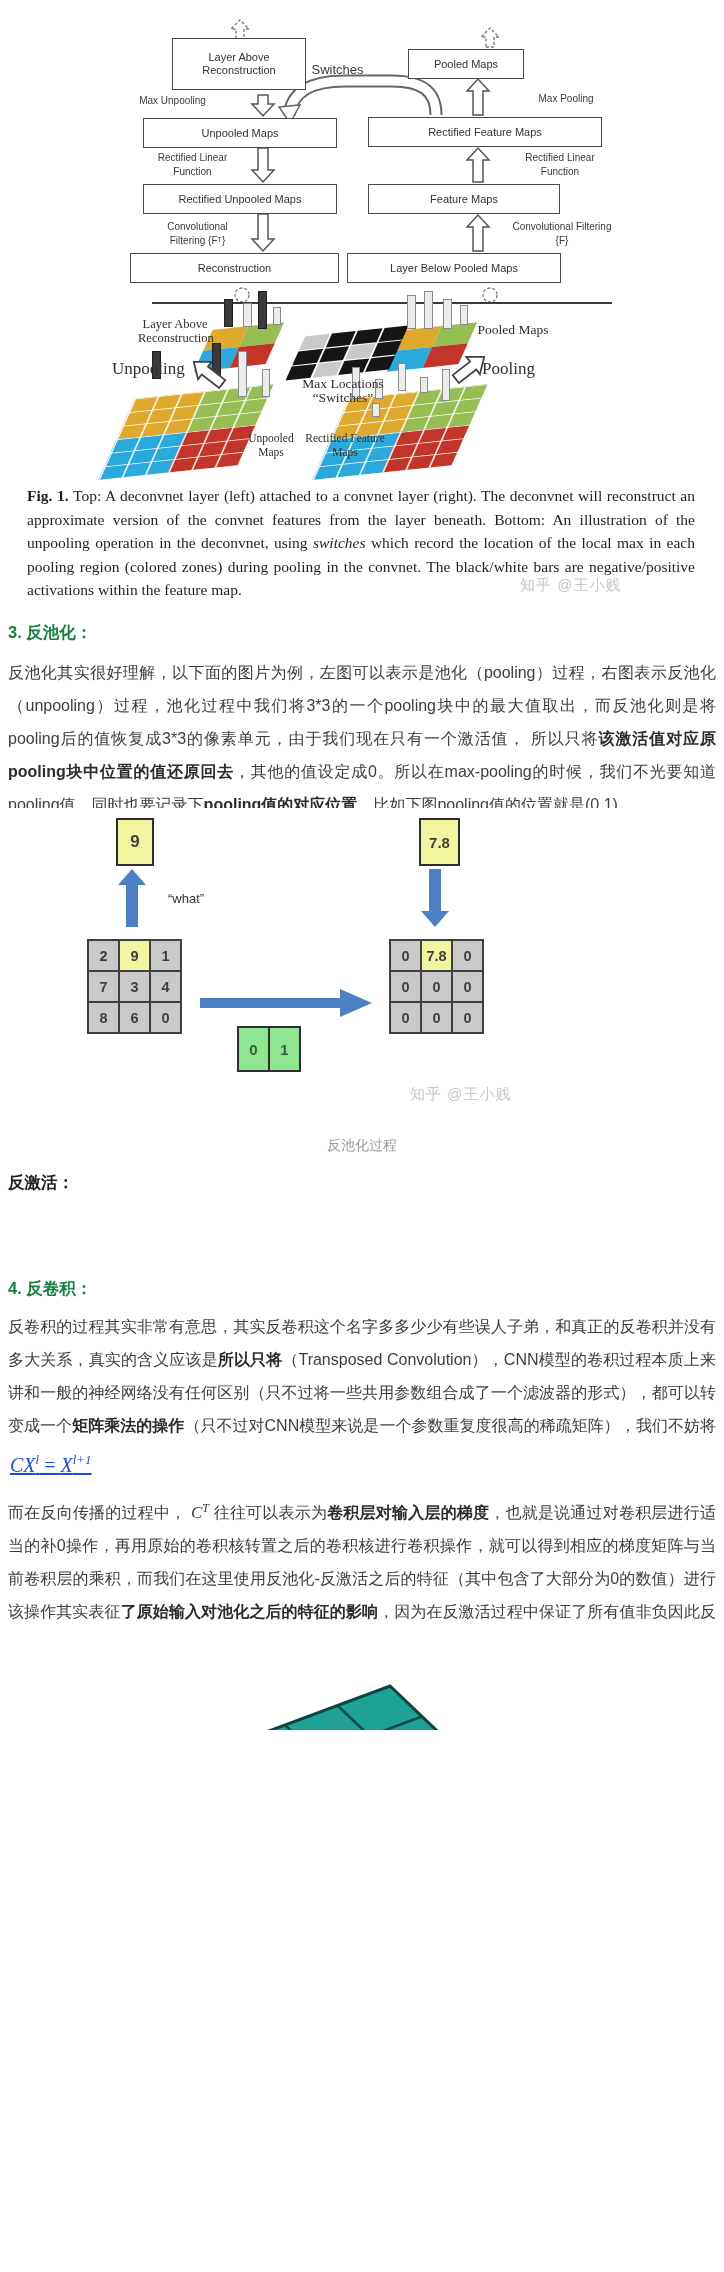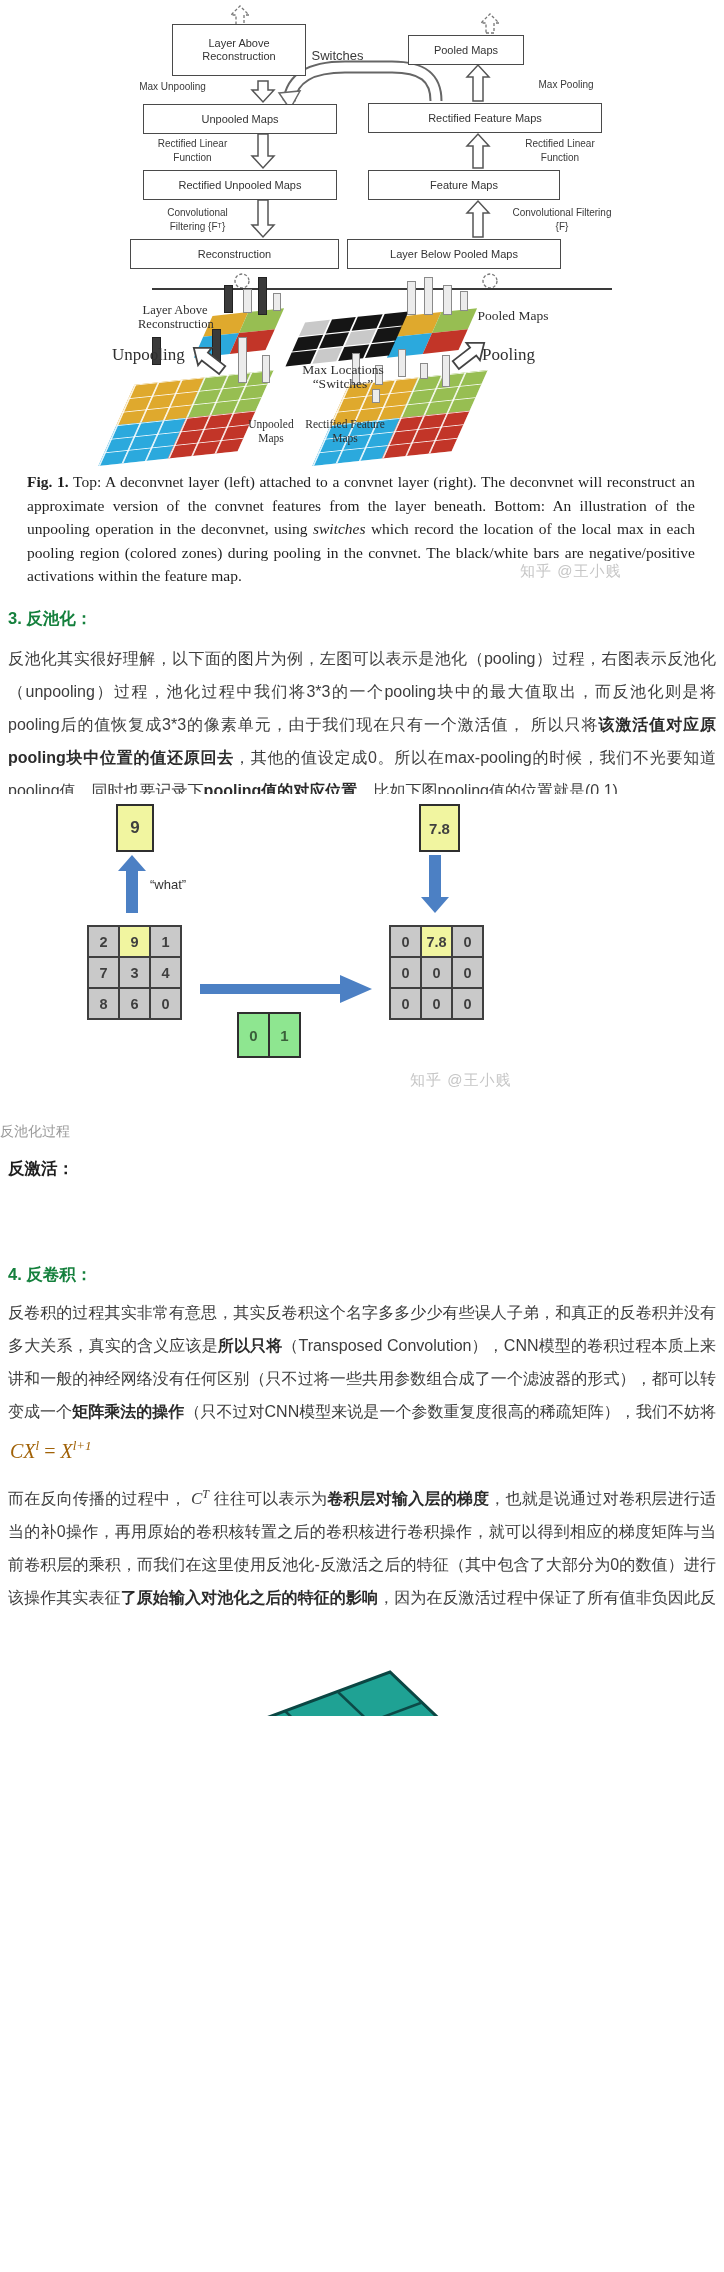--- a/index.html
+++ b/index.html
@@ -1,17 +1,17 @@
 <!DOCTYPE html>
 <html><head>
 <meta charset="utf-8">
 <style>
   html,body{margin:0;padding:0;background:#fff;}
   #page{position:relative;width:724px;height:1716px;background:#fff;overflow:hidden;
-        font-family:"Liberation Sans","DejaVu Sans",sans-serif;}
+        font-family:"Liberation Sans","DejaVu Sans",sans-serif;margin-top:14px;}
   
   .flow{position:absolute;left:0;top:5px;width:724px;height:290px;}
   .flow svg{position:absolute;left:0;top:0;}
   .fbox{position:absolute;border:1.5px solid #4a4a4a;background:#fff;display:flex;
         align-items:center;justify-content:center;text-align:center;
         font-size:11px;line-height:13px;color:#333;}
   .flbl{position:absolute;font-size:10px;line-height:13.5px;color:#3a3a3a;text-align:center;}
   
   .illus{position:absolute;left:0;top:293px;width:724px;height:172px;}
   .iso{position:absolute;display:grid;grid-template-columns:1fr 1fr;grid-template-rows:1fr 1fr;
@@ -39,24 +39,24 @@
        color:#1f1f1f;text-align:justify;}
   .wm{position:absolute;color:#c6c6c6;font-size:15px;letter-spacing:1px;white-space:nowrap;}
   .hblue{position:absolute;left:8px;margin:0;font-size:16.5px;font-weight:bold;color:#15803d;}
   .hdark{position:absolute;left:8px;margin:0;font-size:16.5px;font-weight:bold;color:#1d1d1d;}
   .para{position:absolute;left:8px;width:708px;margin:0;font-size:16px;line-height:33px;
         color:#3d3d3d;text-align:justify;overflow:hidden;}
   .para b{color:#2b2b2b;}
   .imath{font-family:"Liberation Serif","DejaVu Serif",serif;font-style:italic;font-size:17px;}
   .imath-sup{font-family:"Liberation Serif","DejaVu Serif",serif;font-style:italic;font-size:12px;}
   .formula{position:absolute;left:10px;top:1438px;font-family:"Liberation Serif","DejaVu Serif",serif;
-           font-size:20px;color:#a16207;}
+           font-size:20px;color:#1d4ed8;text-decoration:underline;}
   .formula .fvar{font-style:italic;}
   .formula sup{font-style:italic;font-size:13px;}
-  .figcap{position:absolute;left:0;width:724px;color:#9a9a9a;font-size:14px;}
+  .figcap{position:absolute;left:0;width:724px;text-align:center;color:#9a9a9a;font-size:14px;}
   
   .ufig{position:absolute;left:0;top:795px;width:724px;height:360px;}
   .ybox{position:absolute;border:2px solid #2f2f2f;background:#F1F5A0;display:flex;
         align-items:center;justify-content:center;font-size:17px;font-weight:bold;color:#3f3f3f;}
   .g3{position:absolute;display:grid;grid-template-columns:repeat(3,29px);grid-auto-rows:29px;
       gap:2px;background:#3f3f3f;border:2px solid #3f3f3f;}
   .gc{background:#C9C9C9;display:flex;align-items:center;justify-content:center;
       font-weight:bold;font-size:14.5px;color:#3f3f3f;}
   .hl{background:#F1F5A0;}
   .g2{position:absolute;display:grid;grid-template-columns:repeat(2,29px);grid-auto-rows:42px;
@@ -216,21 +216,21 @@
   <div class="wm" style="left:520px;top:562px">知乎 @王小贱</div>
 
   <h3 class="hblue" style="top:608px">3. 反池化：</h3>
   <p class="para" style="top:642px;height:152px"><span>反池化其实很好理解，以下面的图片为例，左图可以表示是池化（pooling）过程，右图表示反池化（unpooling）过程，池化过程中我们将3*3的一个pooling块中的最大值取出，而反池化则是将pooling后的值恢复成3*3的像素单元，由于我们现在只有一个激活值， 所以只将</span><b>该激活值对应原pooling块中位置的值还原回去</b><span>，其他的值设定成0。所以在max-pooling的时候，我们不光要知道pooling值，同时也要记录下</span><b>pooling值的对应位置</b><span>，比如下图pooling值的位置就是(0,1)。</span></p>
 
   <div class="ufig">
     <div class="ybox" style="left:116px;top:9px;width:34px;height:44px">9</div>
     <svg class="arr" style="left:118px;top:60px" width="28" height="58">
       <polygon points="14,0 28,16 20,16 20,58 8,58 8,16 0,16" fill="#4C80C4"></polygon>
     </svg>
-    <div class="whatlbl" style="left:150px;top:82px">“what”</div>
+    <div class="whatlbl" style="left:168px;top:82px">“what”</div>
     <div class="g3" style="left:87px;top:130px">
       <div class="gc">2</div>
       <div class="gc hl">9</div>
       <div class="gc">1</div>
       <div class="gc">7</div>
       <div class="gc">3</div>
       <div class="gc">4</div>
       <div class="gc">8</div>
       <div class="gc">6</div>
       <div class="gc">0</div>

